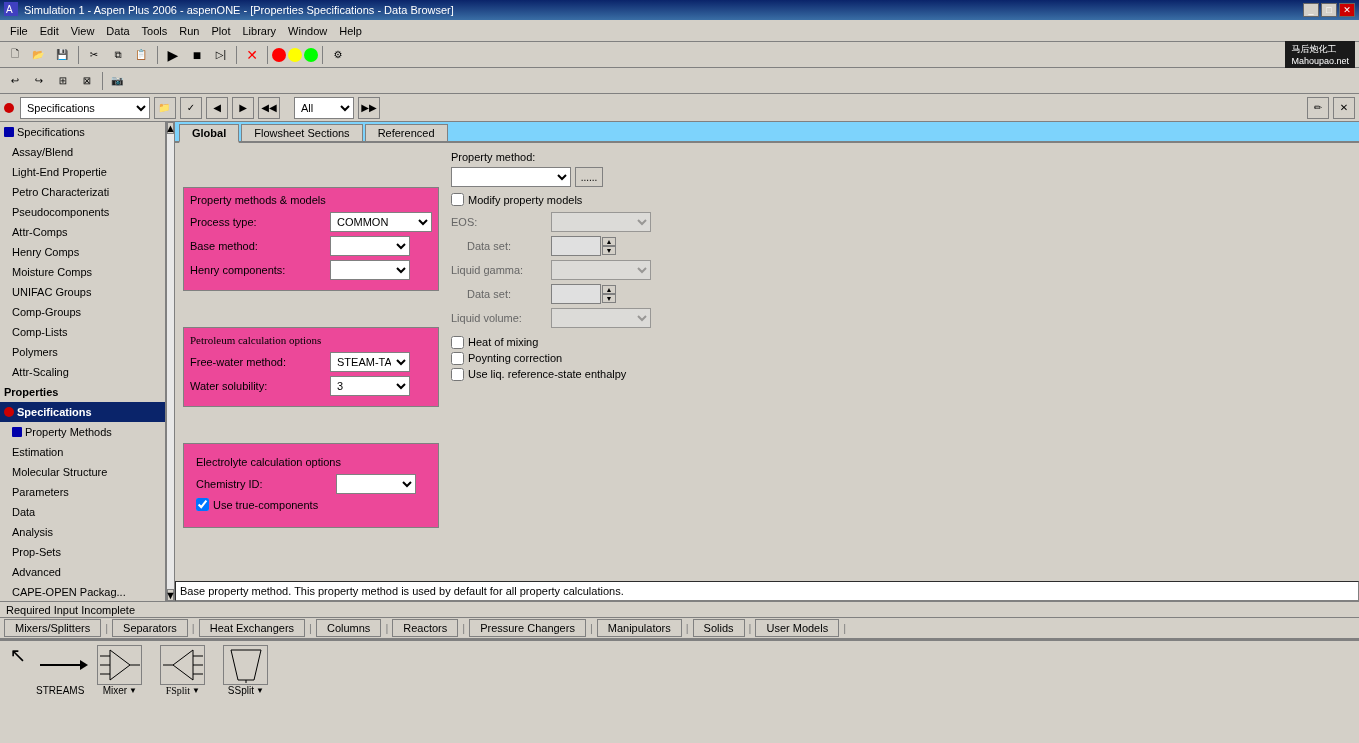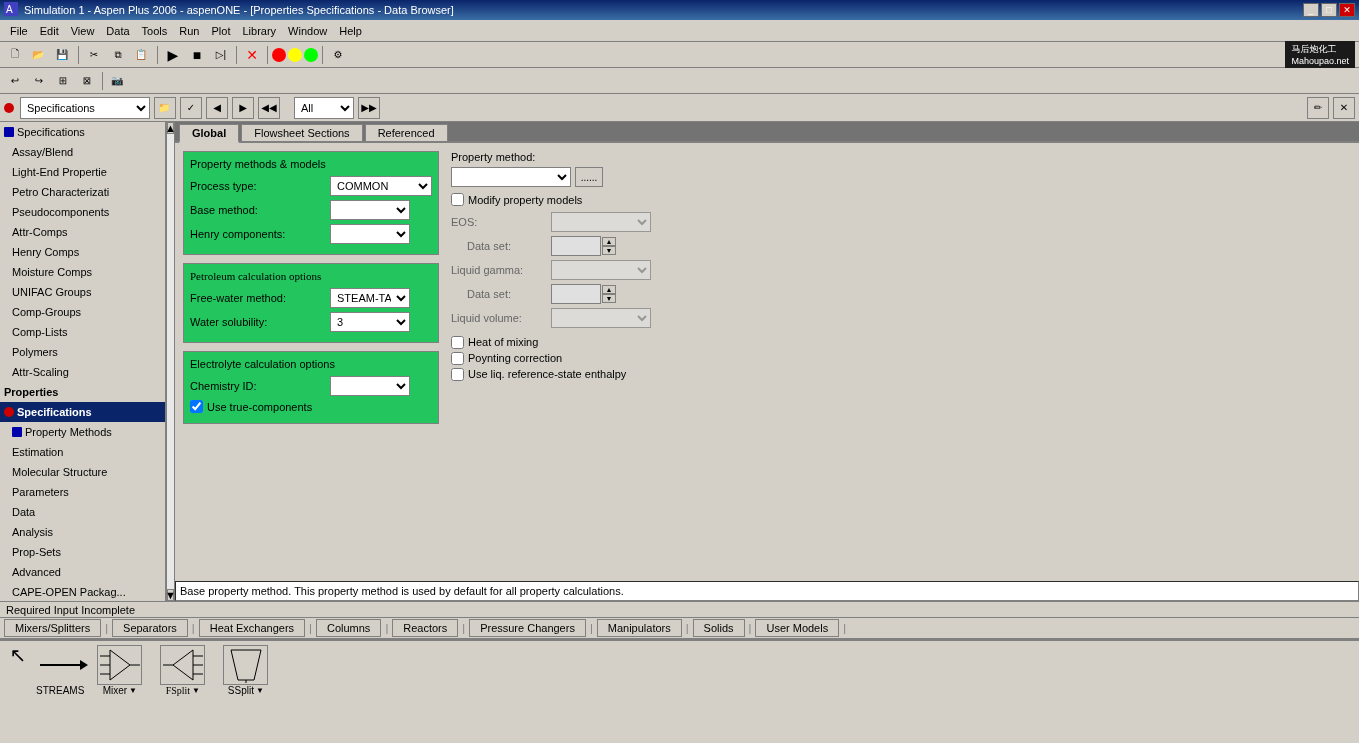--- a/index.html
+++ b/index.html
@@ -34,24 +34,24 @@
     
     #sidebar { width: 175px; background: #d4d0c8; border-right: 1px solid #808080; overflow-y: auto; overflow-x: hidden; }
     .sidebar-item { display: flex; align-items: center; padding: 1px 4px; cursor: pointer; height: 20px; white-space: nowrap; overflow: hidden; }
     .sidebar-item.selected { background: #0a246a; color: white; }
     .sidebar-section-label { font-weight: bold; padding: 2px 4px; color: #000; }
 
     
     #content { flex: 1; background: #d4d0c8; overflow: hidden; }
 
     
-    .tab-strip { display: flex; background: #737373; border-bottom: 2px solid #808080; padding: 2px 4px 0; }
+    .tab-strip { display: flex; background: #7dd3fc; border-bottom: 2px solid #808080; padding: 2px 4px 0; }
     .tab { padding: 2px 12px; border: 1px solid #808080; border-bottom: none; background: #d4d0c8; cursor: pointer; font-size: 11px; margin-right: 2px; }
     .tab.active { background: #d4d0c8; border-bottom: 2px solid #d4d0c8; font-weight: bold; margin-bottom: -2px; }
-    .section-box { border: 1px solid #808080; background: #22c55e; padding: 6px 8px; margin-bottom: 8px; }
+    .section-box { border: 1px solid #808080; background: #ec4899; padding: 6px 8px; margin-bottom: 8px; margin-top: 36px; }
     .section-title { font-size: 11px; margin-bottom: 4px; }
     .form-row { display: flex; align-items: center; margin-bottom: 4px; }
     .form-label { width: 140px; font-size: 11px; }
     .form-input { height: 20px; border: 1px solid #808080; background: white; font-size: 11px; padding: 0 2px; }
     .form-select { height: 20px; border: 1px solid #808080; background: white; font-size: 11px; padding: 0 2px; cursor: pointer; }
     .form-select-wide { width: 80px; }
     .form-select-medium { width: 120px; }
     .small-btn { height: 20px; width: 28px; background: #d4d0c8; border: 1px solid #808080; font-size: 10px; cursor: pointer; padding: 0; }
     .checkbox-row { display: flex; align-items: flex-start; margin-bottom: 3px; font-size: 11px; }
     .checkbox-row input { margin-right: 4px; }
@@ -305,21 +305,21 @@
             </div>
 
             <div class="form-row">
               <span class="form-label">Water solubility:</span>
               <select class="form-select" style="width:80px;">
                 <option>3</option>
               </select>
             </div>
           </div>
 
-          <div class="section-box" style="border:1px solid #808080; padding:6px;">
+          <div class="section-box" style="border:1px solid #808080; padding:12px;">
             <div class="section-title" style="font-size:11px; margin-bottom:6px;">Electrolyte calculation options</div>
 
             <div class="form-row">
               <span class="form-label">Chemistry ID:</span>
               <select class="form-select" style="width:80px;">
                 <option></option>
               </select>
             </div>
 
             <div class="form-row" style="margin-top:4px;">

